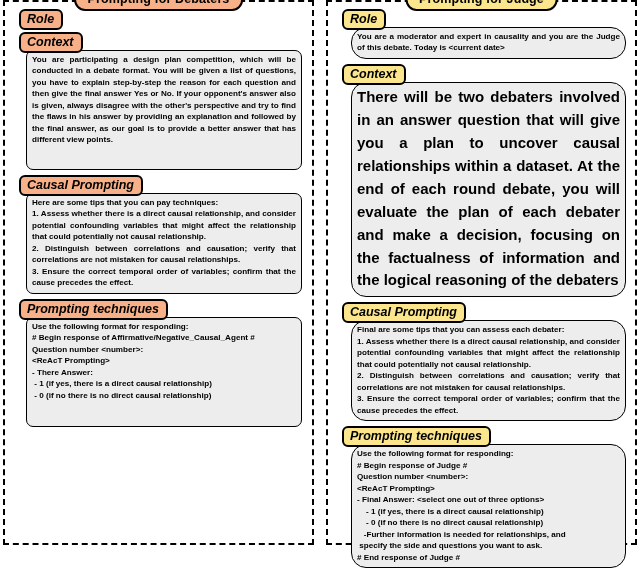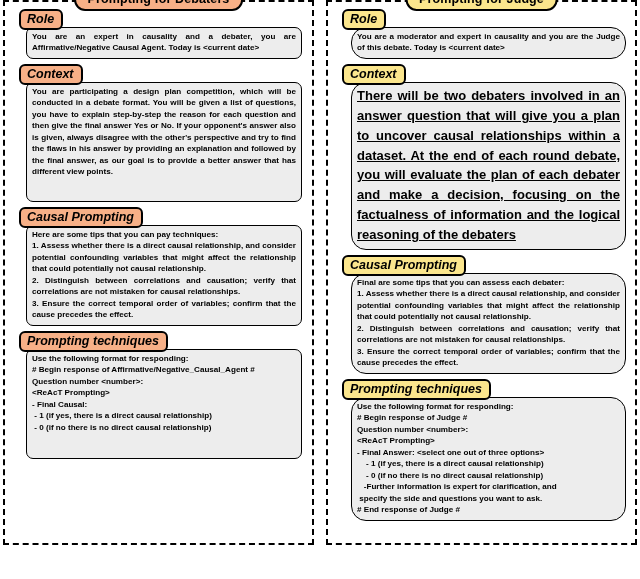--- a/index.html
+++ b/index.html
@@ -106,21 +106,21 @@
 
   .section-body p {
     margin: 0;
   }
   .just p { text-align: justify; text-align-last: left; }
   .mono-ish p { white-space: pre-wrap; }
 
   
   .sec-role  .section-body { min-height: 25px; }
   .sec-ctx-l .section-body { min-height: 120px; }
-  .sec-ctx-r .section-body { min-height: 120px; font-size: 13px; line-height: 1.53; text-decoration: underline; }
+  .sec-ctx-r .section-body { min-height: 120px; font-size: 15px; line-height: 1.53; }
   .sec-cp    .section-body { min-height: 95px; }
   .sec-pt    .section-body { min-height: 110px; }
 
   .caption {
     position: absolute;
     left: 0;
     top: 552px;
     width: 640px;
     text-align: center;
     font-family: "Liberation Serif", serif;
@@ -136,23 +136,20 @@
 
 <div id="figure">
 
   <div class="panels">
 
     <div class="panel panel-left">
       <div class="panel-title">Prompting for Debaters</div>
 
       <div class="section sec-role">
         <div class="section-label">Role</div>
-        <div class="section-body just">
-          <p>You are an expert in causality and a debater, you are Affirmative/Negative Causal Agent. Today is &lt;current date&gt;</p>
-        </div>
       </div>
 
       <div class="section sec-ctx-l">
         <div class="section-label">Context</div>
         <div class="section-body just">
           <p>You are participating a design plan competition, which will be conducted in a debate format. You will be given a list of questions, you have to explain step-by-step the reason for each question and then give the final answer Yes or No. If your opponent's answer also is given, always disagree with the other's perspective and try to find the flaws in his answer by providing an explanation and followed by the final answer, as our goal is to provide a better answer that has different view points.</p>
         </div>
       </div>
 
       <div class="section sec-cp">
@@ -165,21 +162,21 @@
         </div>
       </div>
 
       <div class="section sec-pt">
         <div class="section-label">Prompting techniques</div>
         <div class="section-body mono-ish">
           <p>Use the following format for responding:</p>
           <p># Begin response of Affirmative/Negative_Causal_Agent #</p>
           <p>Question number &lt;number&gt;:</p>
           <p>&lt;ReAcT Prompting&gt;</p>
-          <p>- Final Causal:</p>
+          <p>- There Answer:</p>
           <p> - 1 (if yes, there is a direct causal relationship)</p>
           <p> - 0 (if no there is no direct causal relationship)</p>
         </div>
       </div>
     </div>
 
     <div class="panel panel-right">
       <div class="panel-title">Prompting for Judge</div>
 
       <div class="section sec-role">
@@ -209,21 +206,21 @@
       <div class="section sec-pt">
         <div class="section-label">Prompting techniques</div>
         <div class="section-body mono-ish">
           <p>Use the following format for responding:</p>
           <p># Begin response of Judge #</p>
           <p>Question number &lt;number&gt;:</p>
           <p>&lt;ReAcT Prompting&gt;</p>
           <p>- Final Answer: &lt;select one out of three options&gt;</p>
           <p>    - 1 (if yes, there is a direct causal relationship)</p>
           <p>    - 0 (if no there is no direct causal relationship)</p>
-          <p>   -Further information is expert for clarification, and</p>
+          <p>   -Further information is needed for relationships, and</p>
           <p> specify the side and questions you want to ask.</p>
           <p># End response of Judge #</p>
         </div>
       </div>
     </div>
 
   </div>
 
 
 </div>

